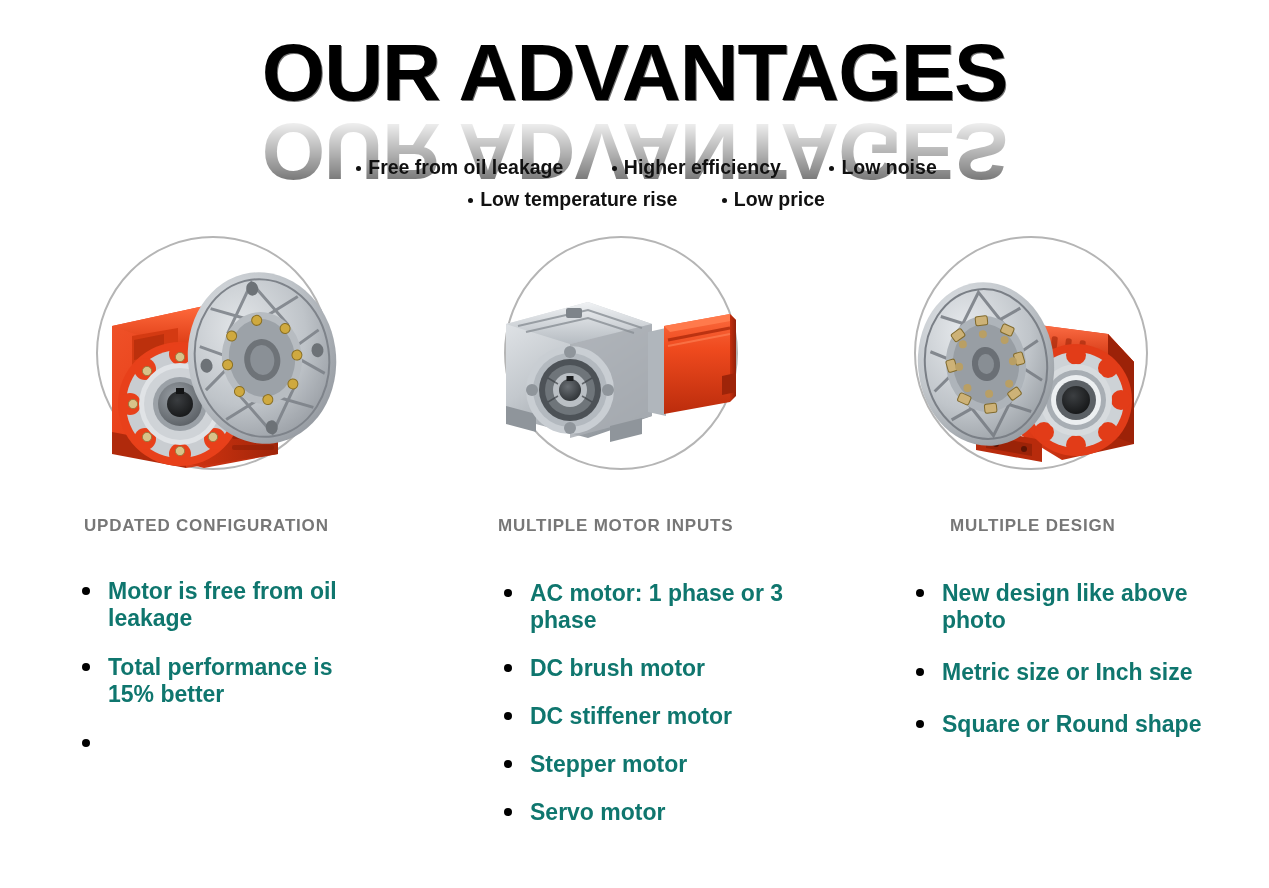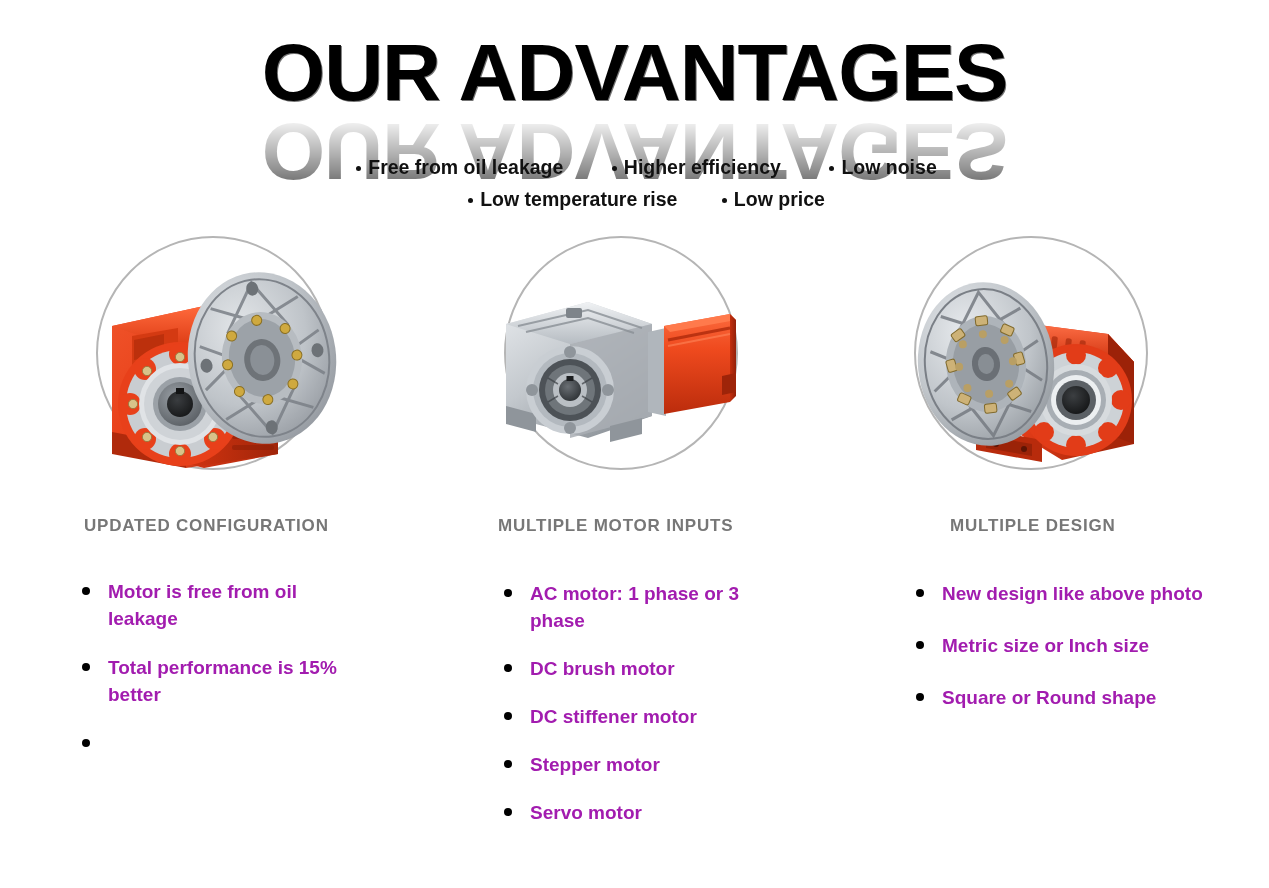--- a/index.html
+++ b/index.html
@@ -99,21 +99,21 @@
   .blist { position: absolute; top: 346px; width: 400px; }
   .col-1 .blist { left: 62px; }
   .col-2 .blist { left: 72px; }
   .col-3 .blist { left: 72px; }
   .col-2 .blist { top: 348px; }
   .col-3 .blist { top: 348px; }
 
   .bitem {
     position: relative;
     padding-left: 38px;
-    font-size: 19px; font-weight: bold; color: #a21caf;
+    font-size: 23px; font-weight: bold; color: #0f766e;
     line-height: 27px;
     margin-bottom: 22px;
   }
   .col-2 .bitem { margin-bottom: 21px; }
   .col-3 .bitem { margin-bottom: 25px; }
   .bitem .marker {
     position: absolute; left: 12px; top: 9px;
     width: 8px; height: 8px; border-radius: 50%;
     background: #000;
   }

